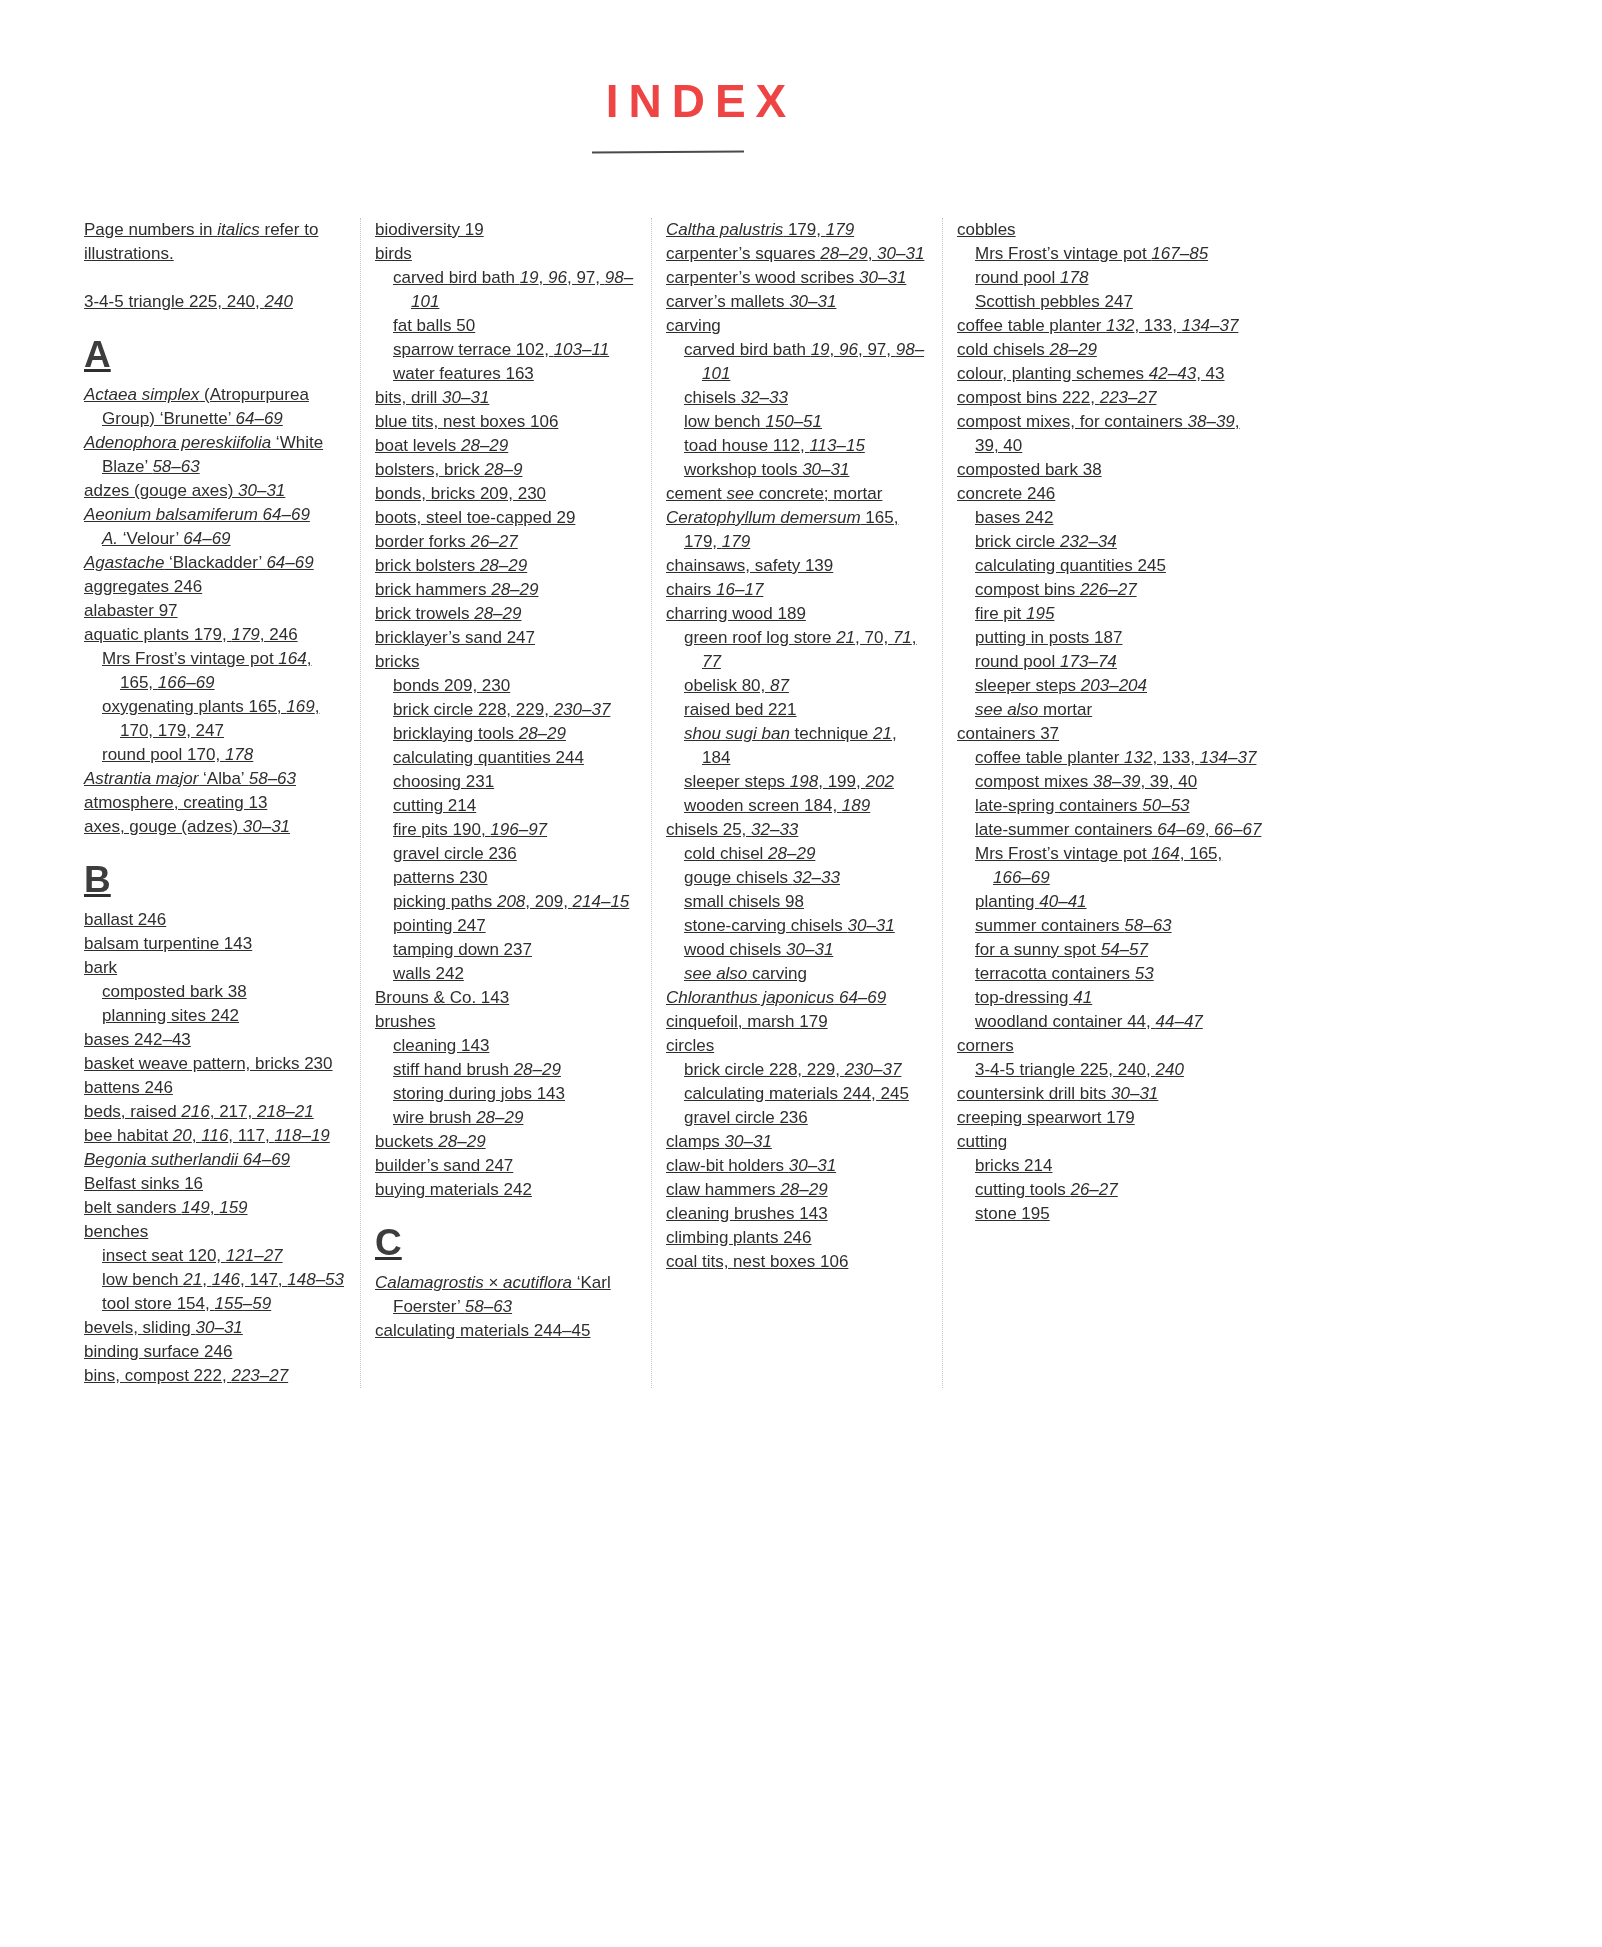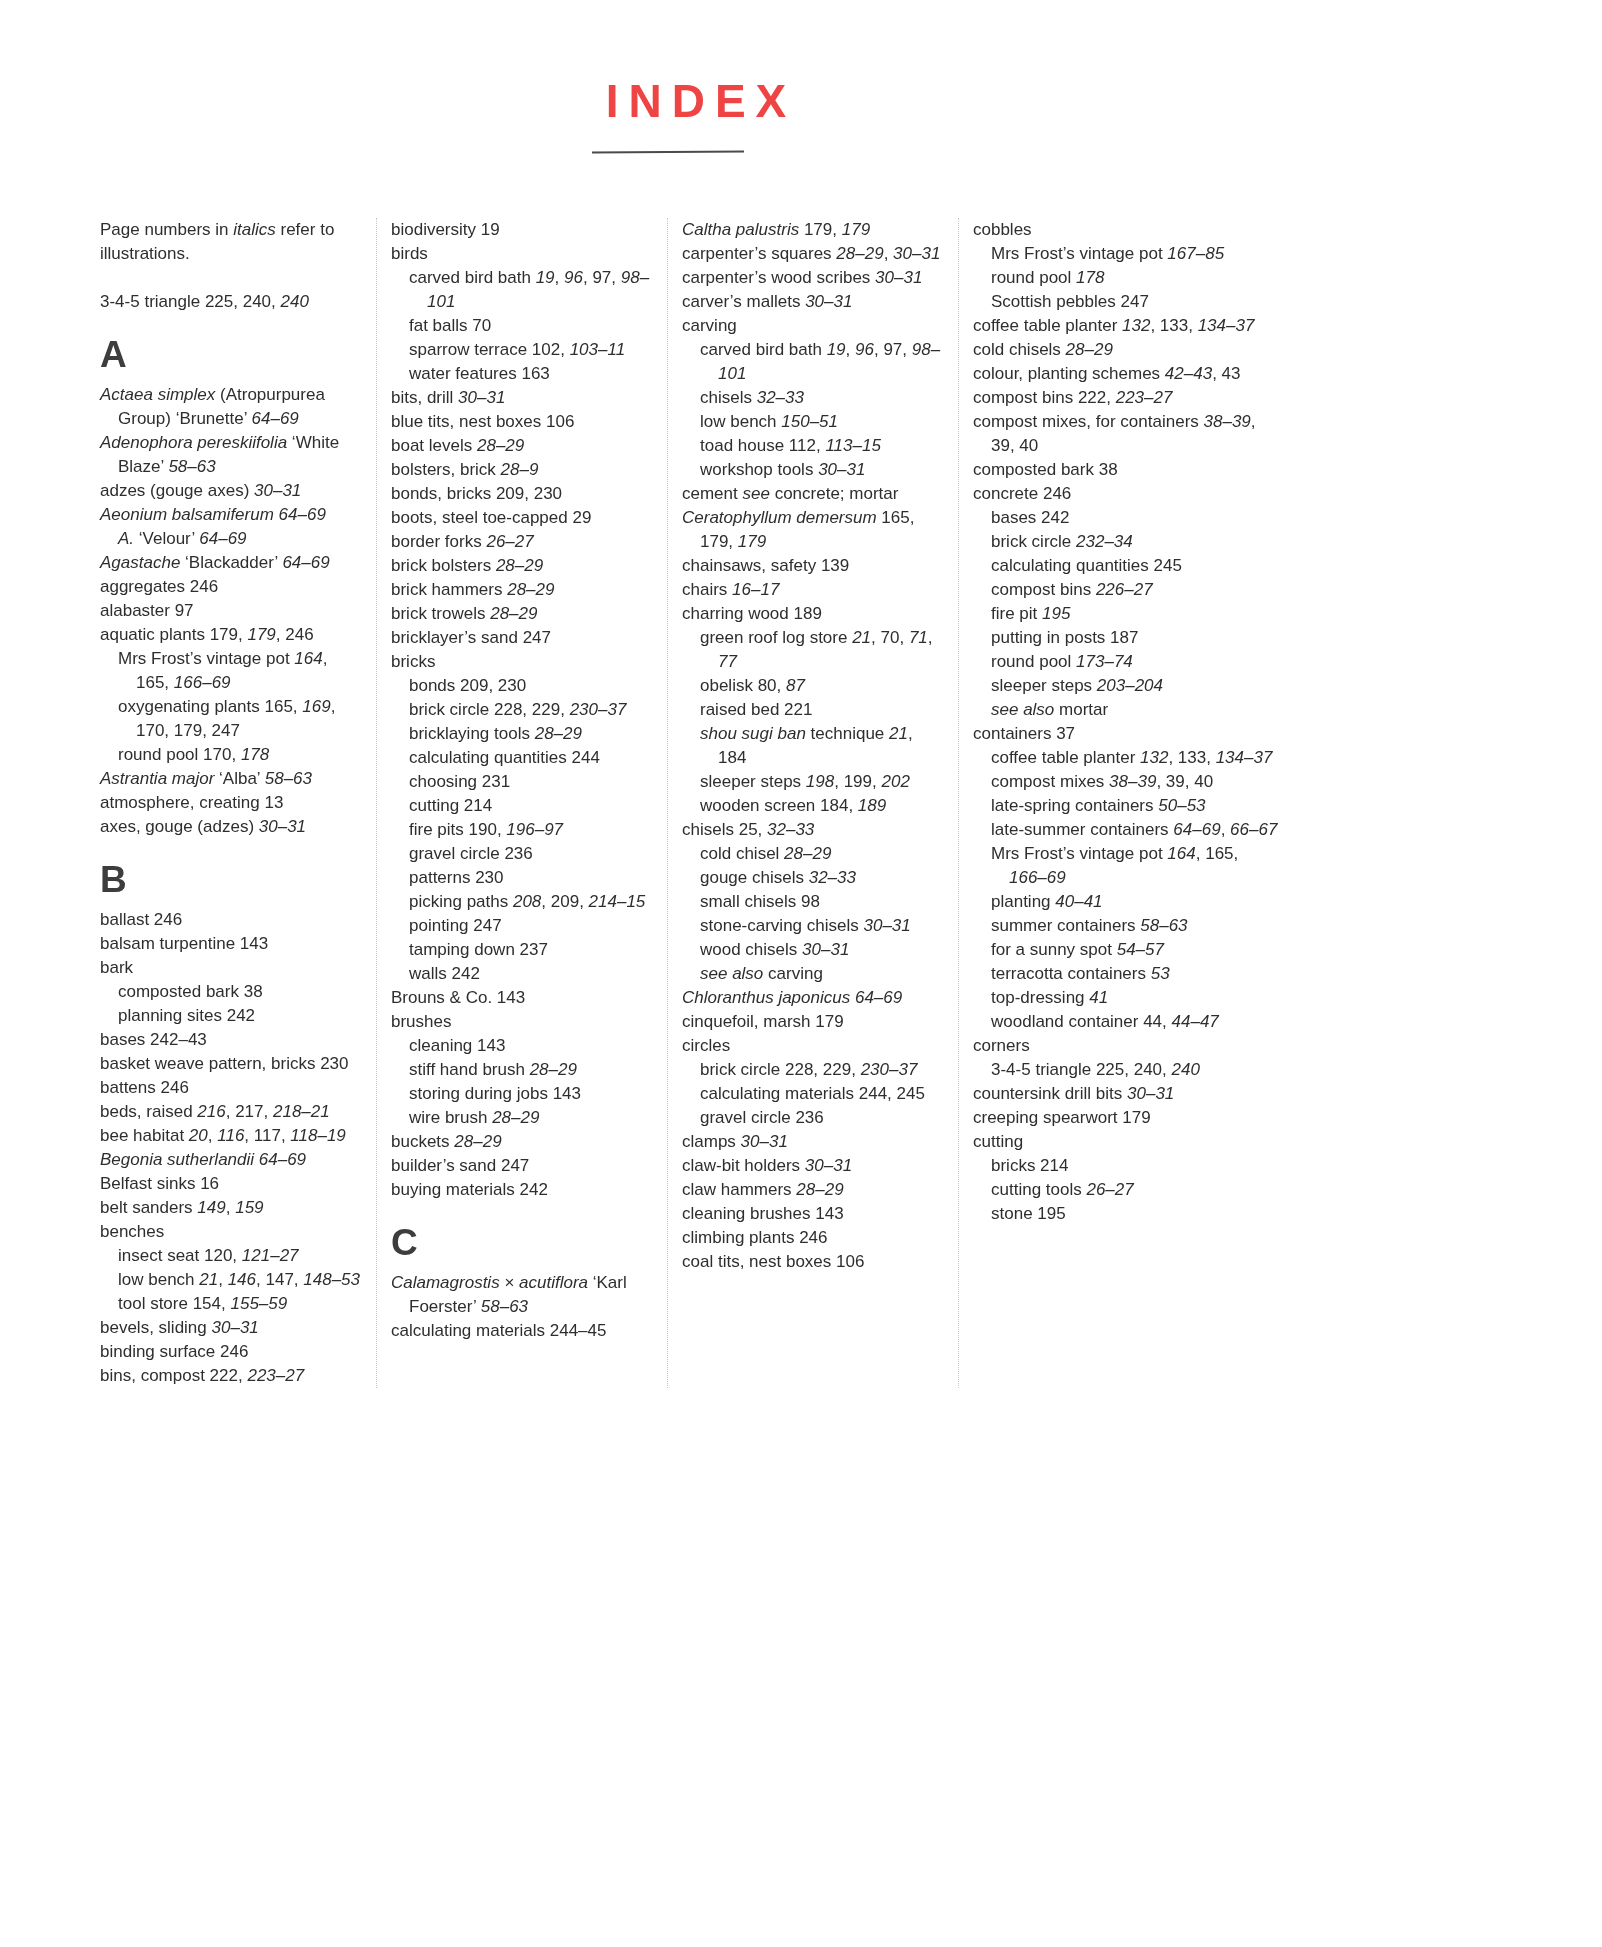--- a/index.html
+++ b/index.html
@@ -30,23 +30,24 @@
     top: 151px;
     left: 668px;
     transform: translateX(-50%) rotate(-0.4deg);
     width: 152px;
     height: 2px;
     background: #4a4a4a;
   }
   .columns {
     position: absolute;
     top: 218px;
-    left: 100px;
+    left: 84px;
     display: flex;
     align-items: stretch;
+    text-decoration: underline;
   }
   .col { width: 262px; flex: 0 0 auto; }
   .col:last-child { width: 306px; }
   .divider {
     flex: 0 0 auto;
     border-left: 1px dotted #c6c6c6;
     margin: 0 14px;
   }
   .entry, .note {
     font-size: 17px;
@@ -112,21 +113,21 @@
       <div class="entry lvl1">tool store 154, <i>155–59</i></div>
       <div class="entry lvl0">bevels, sliding <i>30–31</i></div>
       <div class="entry lvl0">binding surface 246</div>
       <div class="entry lvl0">bins, compost 222, <i>223–27</i></div>
     </div>
     <div class="divider"></div>
     <div class="col">
       <div class="entry lvl0">biodiversity 19</div>
       <div class="entry lvl0">birds</div>
       <div class="entry lvl1">carved bird bath <i>19</i>, <i>96</i>, 97, <i>98–101</i></div>
-      <div class="entry lvl1">fat balls 70</div>
+      <div class="entry lvl1">fat balls 50</div>
       <div class="entry lvl1">sparrow terrace 102, <i>103–11</i></div>
       <div class="entry lvl1">water features 163</div>
       <div class="entry lvl0">bits, drill <i>30–31</i></div>
       <div class="entry lvl0">blue tits, nest boxes 106</div>
       <div class="entry lvl0">boat levels <i>28–29</i></div>
       <div class="entry lvl0">bolsters, brick <i>28–9</i></div>
       <div class="entry lvl0">bonds, bricks 209, 230</div>
       <div class="entry lvl0">boots, steel toe-capped 29</div>
       <div class="entry lvl0">border forks <i>26–27</i></div>
       <div class="entry lvl0">brick bolsters <i>28–29</i></div>

